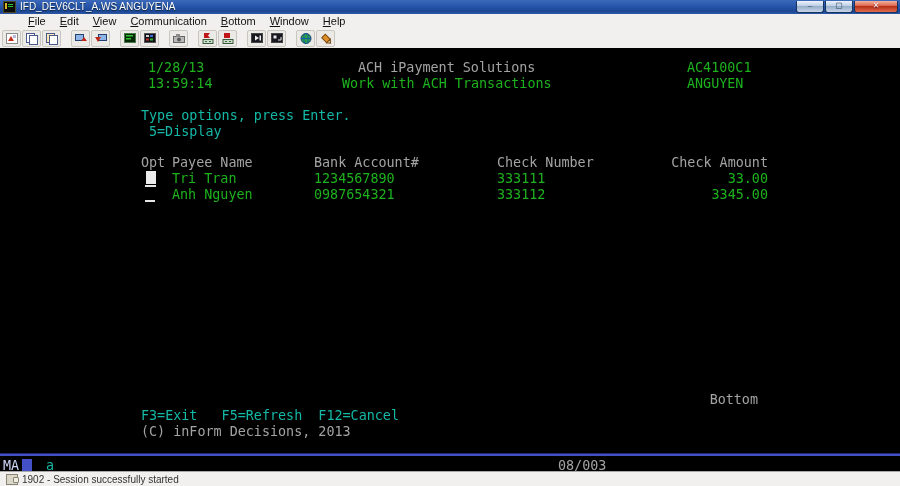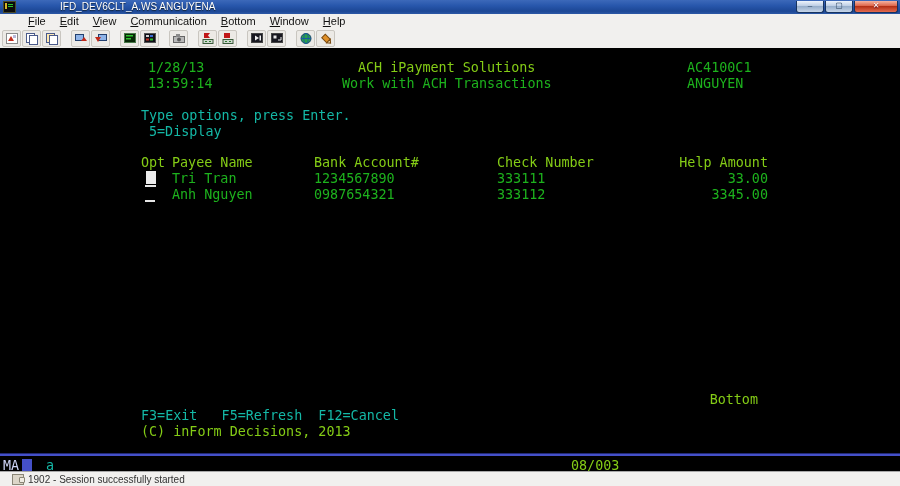--- a/index.html
+++ b/index.html
@@ -6,21 +6,21 @@
   body{width:900px;height:486px;overflow:hidden;font-family:"Liberation Sans",sans-serif;}
   .window{position:relative;width:900px;height:486px;background:#000;}
 
   
   .titlebar{position:absolute;top:0;left:0;right:0;height:14px;
     background:linear-gradient(180deg,#3c69ba 0%,#2857ac 40%,#1c4795 80%,#2c58a6 100%);
     display:flex;align-items:center;padding:0 2px;box-sizing:border-box;}
   .title-icon{width:11px;height:10px;margin:0 4px 0 1px;background:#0b0b0b;border:1px solid #4a4a2a;position:relative;flex:0 0 auto;}
   .title-icon::before{content:"";position:absolute;left:1px;top:1px;width:2px;height:6px;background:#d8b422;}
   .title-icon::after{content:"";position:absolute;left:4px;top:2px;width:5px;height:1px;background:#2bc42b;box-shadow:0 2px 0 #2bc42b;}
-  .title-text{color:#fff;font-size:10px;line-height:14px;text-shadow:0 1px 1px #123;white-space:nowrap;margin-left:40px;}
+  .title-text{color:#fff;font-size:10px;line-height:14px;text-shadow:0 1px 1px #123;white-space:nowrap;}
   .winbtns{margin-left:auto;display:flex;align-items:flex-start;height:13px;}
   .wbtn{width:28px;height:12px;margin-left:1px;border:1px solid #17335f;border-top:none;border-radius:0 0 3px 3px;
     background:linear-gradient(#eef4fc,#bccde4 45%,#94acc9 46%,#c6d5e8);
     display:flex;align-items:center;justify-content:center;
     font-size:8px;line-height:8px;color:#223a55;box-sizing:border-box;}
   .wbtn.close{width:44px;color:#fff;
     background:linear-gradient(#f4b2a0,#dd6448 45%,#b02c12 46%,#e36c50);text-shadow:0 1px 1px #601;}
 
   
   .menubar{position:absolute;top:14px;left:0;right:0;height:14px;background:#f1f0ee;
@@ -32,32 +32,32 @@
   .toolbar{position:absolute;top:28px;left:0;right:0;height:20px;background:#f1f0ee;
     display:flex;align-items:center;padding-left:2px;}
   .tbtn{width:19px;height:17px;margin-right:1px;display:flex;align-items:center;justify-content:center;
     background:#eceae6;border:1px solid #c9c6c0;border-radius:2px;box-sizing:border-box;}
   .tbtn svg{display:block;}
   .tgap{width:9px;}
 
   
   .terminal{position:absolute;top:48px;left:0;width:900px;height:464px;background:#000;}
   .trun{position:absolute;font-family:"DejaVu Sans Mono",monospace;font-size:13.4px;line-height:15px;white-space:pre;}
-  .g{color:#1db21d}.w{color:#84cc16}.b{color:#14b8a6}
+  .g{color:#1db21d}.w{color:#a3a3a3}.b{color:#14b8a6}
   .oia{color:#ccd2f4}
   .cursor-block{position:absolute;left:146px;top:123px;width:10px;height:13px;background:#ececec;}
   .ufield{position:absolute;background:#e6e6e6;height:2px;width:10px;left:145px;}
   .u1{top:137px;width:11px;}
   .u2{top:152px;}
   .oia-sep{position:absolute;top:405px;left:0;width:900px;height:2px;background:#4450c8;border-top:1px solid #232a74;}
   .oia-block{position:absolute;left:22px;top:411px;width:10px;height:12px;background:#4450c8;}
 
   
   .statusbar{position:absolute;left:0;right:0;bottom:0;height:14px;background:#f1f0ee;border-top:1px solid #a8a8a8;
-    display:flex;align-items:center;gap:4px;padding-left:12px;font-size:10px;color:#333;}
+    display:flex;align-items:center;gap:4px;padding-left:6px;font-size:10px;color:#333;}
   .status-icon{width:10px;height:9px;position:relative;background:#dcd6c8;border:1px solid #8a8676;flex:0 0 auto;}
   .status-icon::after{content:"";position:absolute;right:-2px;top:2px;width:4px;height:4px;border:1px solid #8a8676;background:#efece2;border-radius:1px;}
 </style>
 </head>
 <body>
 
 <div class="window">
 
   <div class="titlebar">
     <div class="title-icon"></div>
@@ -197,21 +197,21 @@
     <span class="trun g" style="left:342px;top:28px">Work with ACH Transactions</span>
     <span class="trun g" style="left:687px;top:28px">ANGUYEN</span>
 
     <span class="trun b" style="left:141px;top:60px">Type options, press Enter.</span>
     <span class="trun b" style="left:149px;top:76px">5=Display</span>
 
     <span class="trun w" style="left:141px;top:107px">Opt</span>
     <span class="trun w" style="left:172px;top:107px">Payee Name</span>
     <span class="trun w" style="left:314px;top:107px">Bank Account#</span>
     <span class="trun w" style="left:497px;top:107px">Check Number</span>
-    <span class="trun w" style="right:132px;top:107px">Help Amount</span>
+    <span class="trun w" style="right:132px;top:107px">Check Amount</span>
 
     <div class="cursor-block"></div>
     <div class="ufield u1"></div>
     <span class="trun g" style="left:172px;top:123px">Tri Tran</span>
     <span class="trun g" style="left:314px;top:123px">1234567890</span>
     <span class="trun g" style="left:497px;top:123px">333111</span>
     <span class="trun g" style="right:132px;top:123px">33.00</span>
 
     <div class="ufield u2"></div>
     <span class="trun g" style="left:172px;top:139px">Anh Nguyen</span>
@@ -220,21 +220,21 @@
     <span class="trun g" style="right:132px;top:139px">3345.00</span>
 
     <span class="trun w" style="right:142px;top:344px">Bottom</span>
     <span class="trun b" style="left:141px;top:360px">F3=Exit   F5=Refresh  F12=Cancel</span>
     <span class="trun w" style="left:141px;top:376px">(C) inForm Decisions, 2013</span>
 
     <div class="oia-sep"></div>
     <span class="trun oia" style="left:3px;top:410px">MA</span>
     <div class="oia-block"></div>
     <span class="trun b" style="left:46px;top:410px">a</span>
-    <span class="trun w" style="left:571px;top:410px">08/003</span>
+    <span class="trun w" style="left:558px;top:410px">08/003</span>
   </div>
 
   <div class="statusbar">
     <div class="status-icon"></div>
     <span>1902 - Session successfully started</span>
   </div>
 
 </div>
 
 </body></html>

